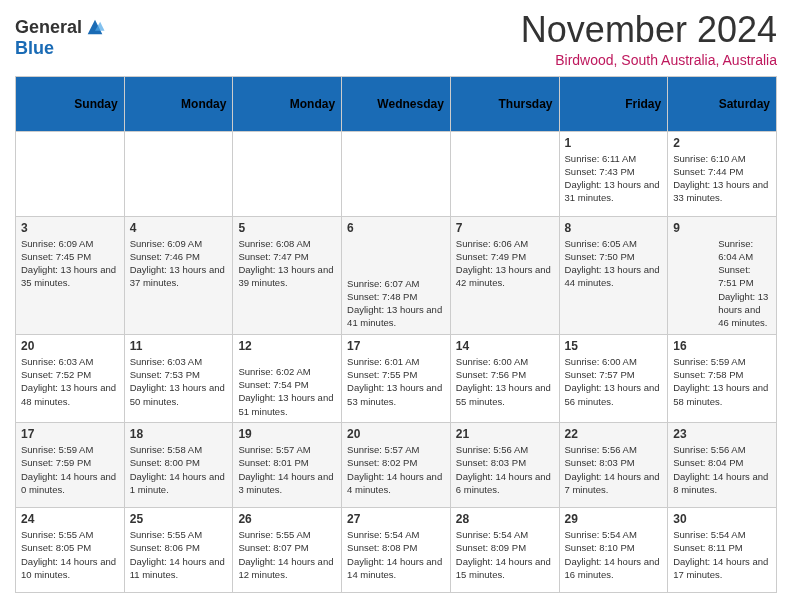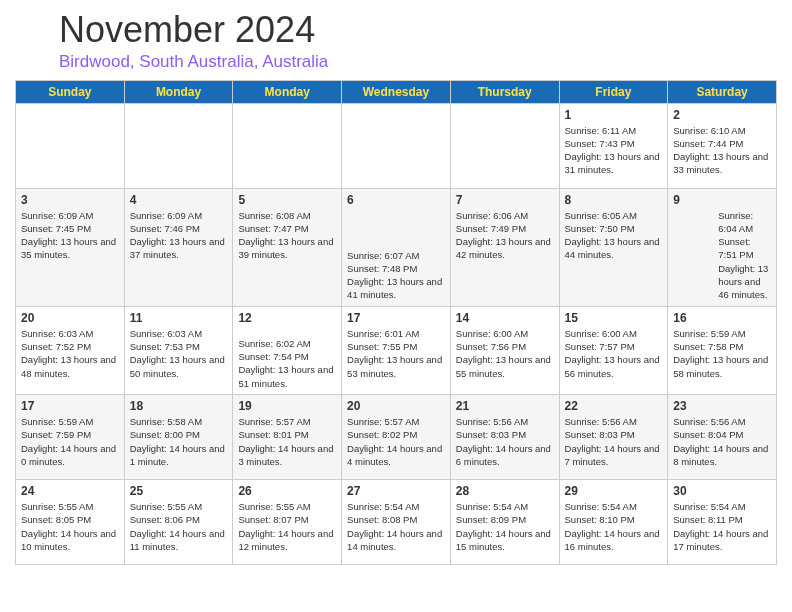--- a/index.html
+++ b/index.html
@@ -35,46 +35,46 @@
       font-size: 18px;
       font-weight: bold;
       color: #1a6bb5;
     }
     .logo-icon {
       width: 22px;
       height: 22px;
       margin-left: 2px;
     }
     .title-block {
-      text-align: left;
+      text-align: right;
       margin-left: 44px;
     }
     .month-title {
       font-size: 36px;
       font-weight: normal;
       color: #333;
       line-height: 1.1;
     }
     .location {
-      font-size: 17px;
-      color: #8b5cf6;
+      font-size: 14px;
+      color: #be185d;
       margin-top: 2px;
     }
     .calendar {
       width: 100%;
       border-collapse: collapse;
       table-layout: fixed;
     }
     .calendar th {
       background: #1a6bb5;
-      color: #fde047;
+      color: #000000;
       font-size: 12px;
       font-weight: bold;
-      padding: 4px 6px;
-      text-align: center;
+      padding: 20px 6px;
+      text-align: right;
       border: 1px solid #ccc;
     }
     .calendar td {
       border: 1px solid #ccc;
       vertical-align: top;
       padding: 4px 5px;
       font-size: 10px;
       color: #333;
       height: 85px;
       background: #fff;
@@ -94,20 +94,30 @@
       color: #333;
     }
     .empty-cell {
       background: #fff !important;
     }
   </style>
 </head>
 <body>
 
 <div class="header">
+  <div class="logo">
+    <div class="logo-text">
+      <span class="logo-general">General</span>
+      <svg class="logo-icon" viewBox="0 0 30 30">
+        <polygon points="5,25 15,5 25,25" fill="#1a6bb5"></polygon>
+        <polygon points="15,20 22,8 28,20" fill="#4da6e8" opacity="0.7"></polygon>
+      </svg>
+    </div>
+    <span class="logo-blue">Blue</span>
+  </div>
   <div class="title-block">
     <div class="month-title">November 2024</div>
     <div class="location">Birdwood, South Australia, Australia</div>
   </div>
 </div>
 
 <table class="calendar">
   <thead>
     <tr>
     <th>Sunday</th>

